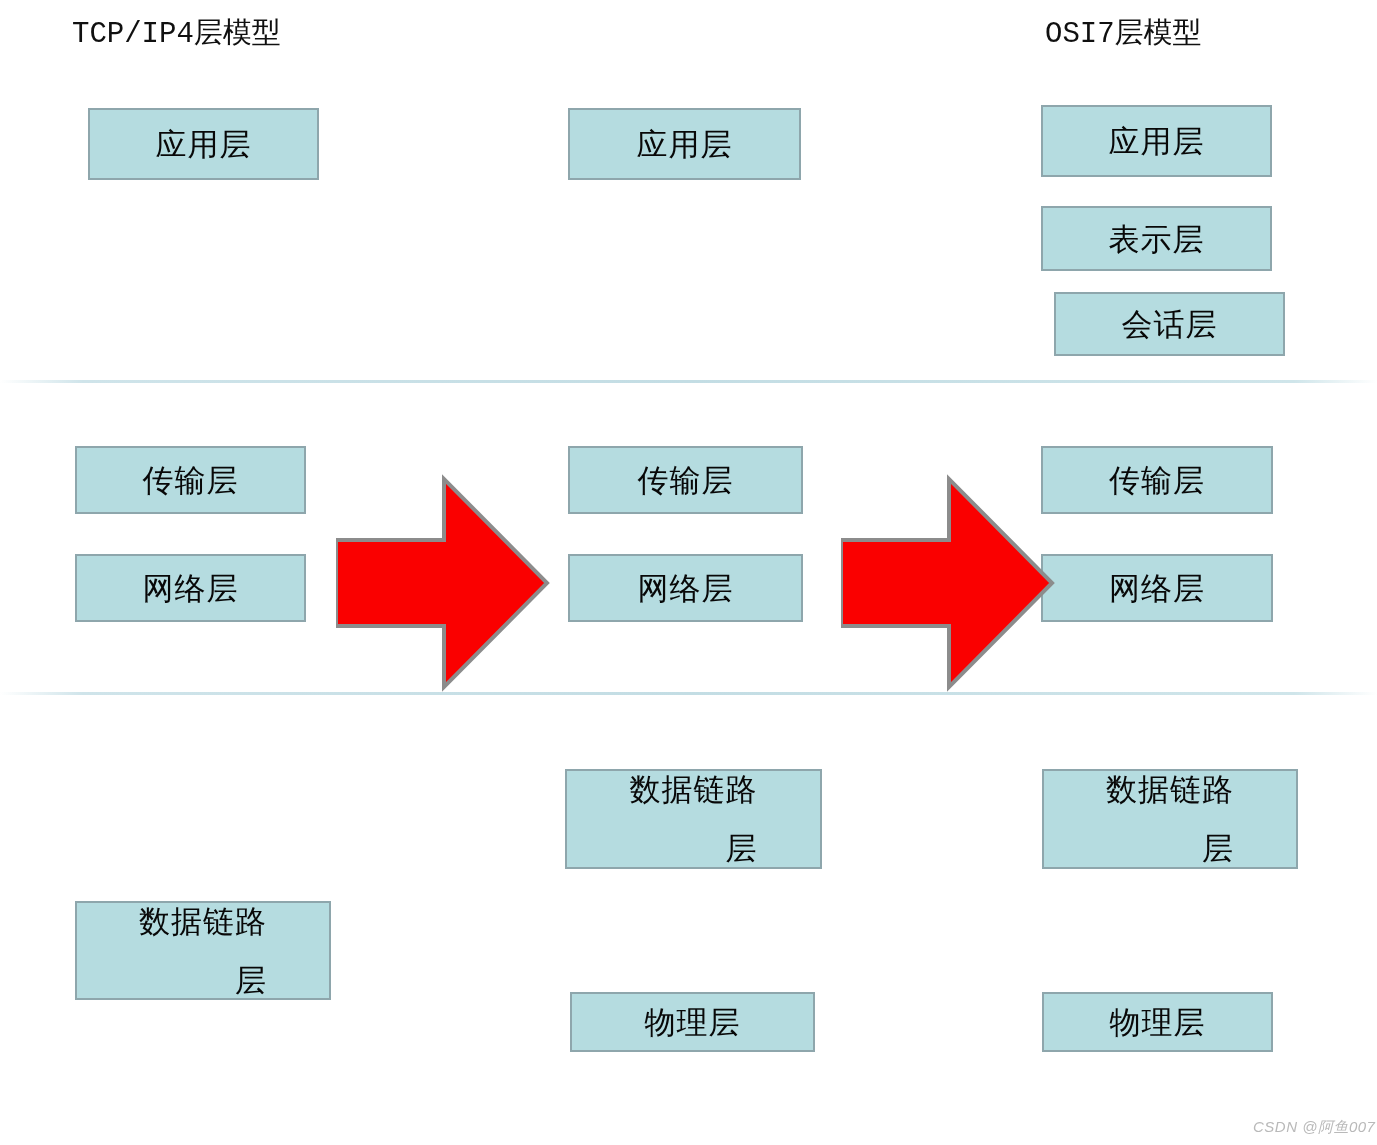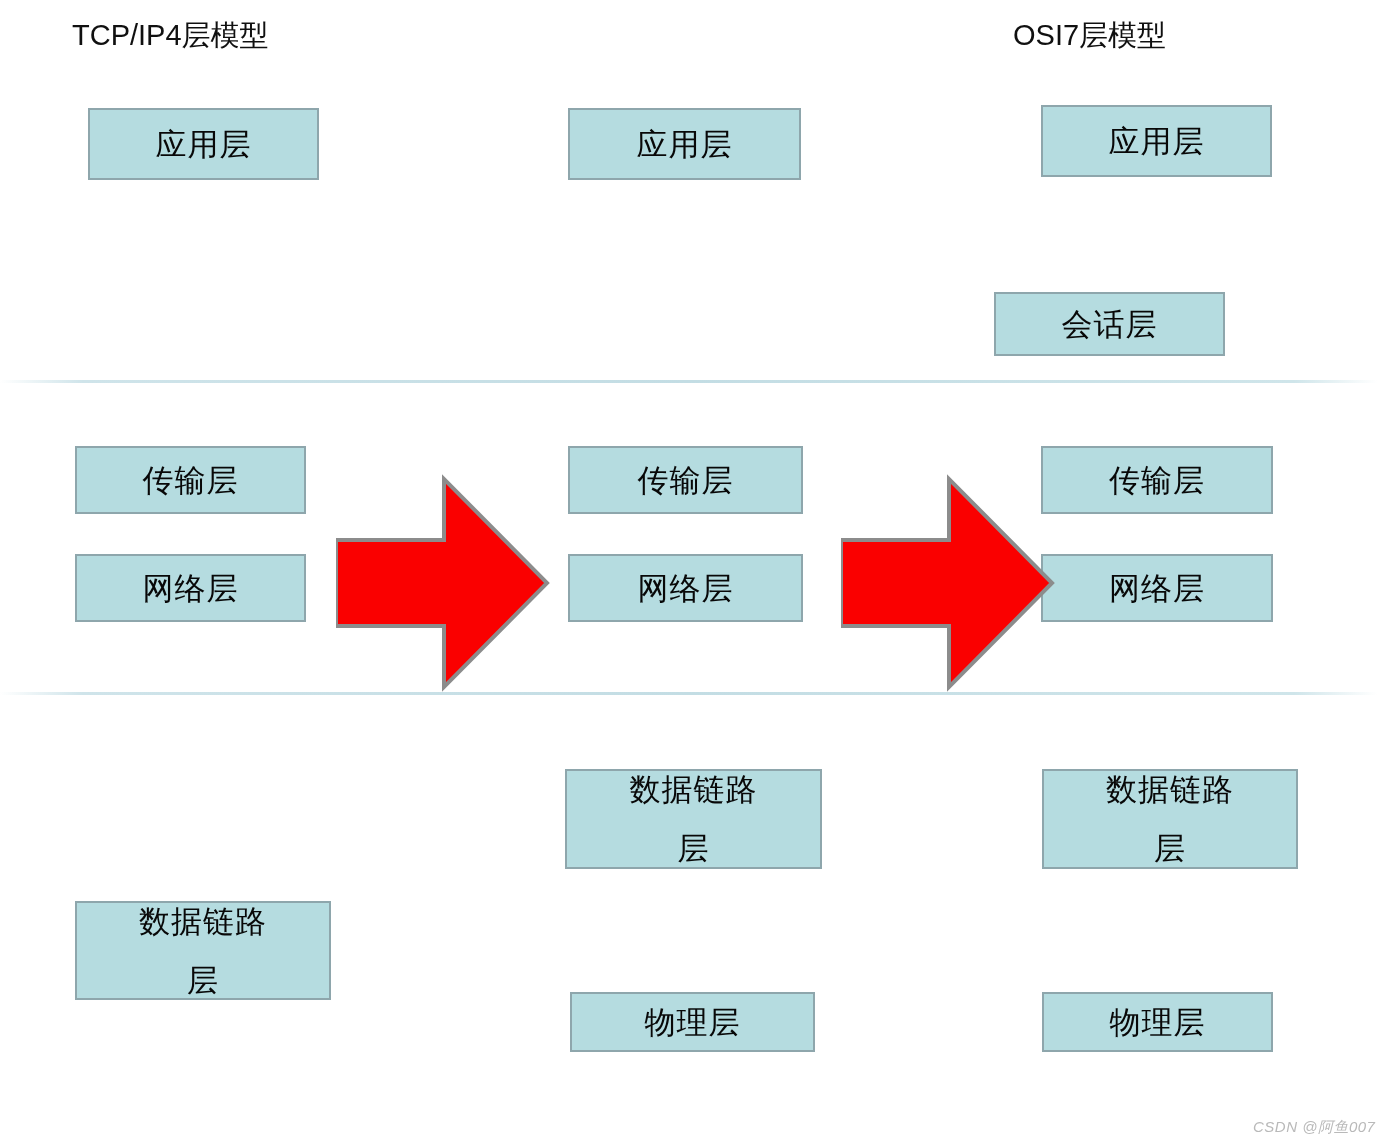--- a/index.html
+++ b/index.html
@@ -18,38 +18,38 @@
   .canvas {
     position: absolute;
     left: 0; top: 0;
     width: 1377px;
     height: 1145px;
   }
 
   
   .col-title {
     position: absolute;
-    font-family: Liberation Sans, sans-serif;
+    font-family: Liberation Mono, monospace;
     font-size: 29px;
     line-height: 34px;
     color: #101010;
     white-space: nowrap;
     letter-spacing: 0px;
   }
 
   
   .layer-box {
     position: absolute;
     box-sizing: border-box;
     background: #b5dce0;
     border: 2px solid #8ea6ac;
     display: flex;
     align-items: center;
     justify-content: center;
-    text-align: center;
+    text-align: right;
   }
   .layer-box .label {
     font-family: "DejaVu Serif", "Liberation Serif", serif;
     font-size: 31px;
     line-height: 40px;
     color: #080808;
     letter-spacing: 1px;
     padding: 0 4px;
     white-space: pre-line;
   }
@@ -83,21 +83,21 @@
   }
 </style>
 </head>
 <body>
 
 <div class="canvas">
 
   <div class="col-title" style="left:72px; top:18px;">TCP/IP4层模型</div>
 
 
-  <div class="col-title" style="left:1013px; top:18px;">OSI7层模型</div>
+  <div class="col-title" style="left:1045px; top:18px;">OSI7层模型</div>
 
   <div class="divider" style="top:380px;"></div>
   <div class="divider" style="top:692px;"></div>
 
   <div class="layer-box" style="left:88px; top:108px; width:231px; height:72px;">
     <span class="label">应用层</span>
   </div>
 
   <div class="layer-box" style="left:75px; top:446px; width:231px; height:68px;">
     <span class="label">传输层</span>
@@ -130,22 +130,25 @@
   </div>
 
   <div class="layer-box" style="left:570px; top:992px; width:245px; height:60px;">
     <span class="label">物理层</span>
   </div>
 
   <div class="layer-box" style="left:1041px; top:105px; width:231px; height:72px;">
     <span class="label">应用层</span>
   </div>
 
+  <div class="layer-box" style="left:1041px; top:206px; width:231px; height:65px;">
+    <span class="label">表示层</span>
+  </div>
 
-  <div class="layer-box" style="left:994px; top:292px; width:231px; height:64px;">
+  <div class="layer-box" style="left:1054px; top:292px; width:231px; height:64px;">
     <span class="label">会话层</span>
   </div>
 
   <div class="layer-box" style="left:1041px; top:446px; width:232px; height:68px;">
     <span class="label">传输层</span>
   </div>
 
   <div class="layer-box" style="left:1041px; top:554px; width:232px; height:68px;">
     <span class="label">网络层</span>
   </div>

